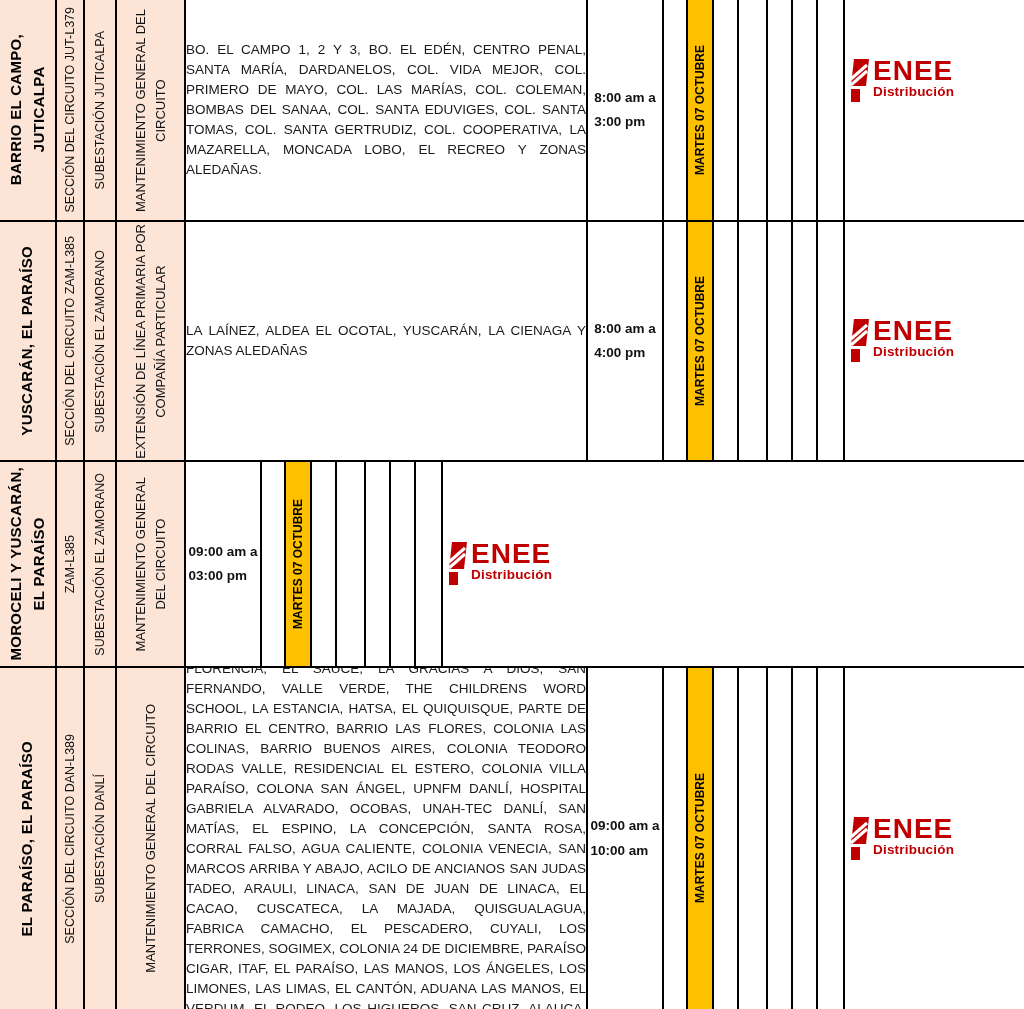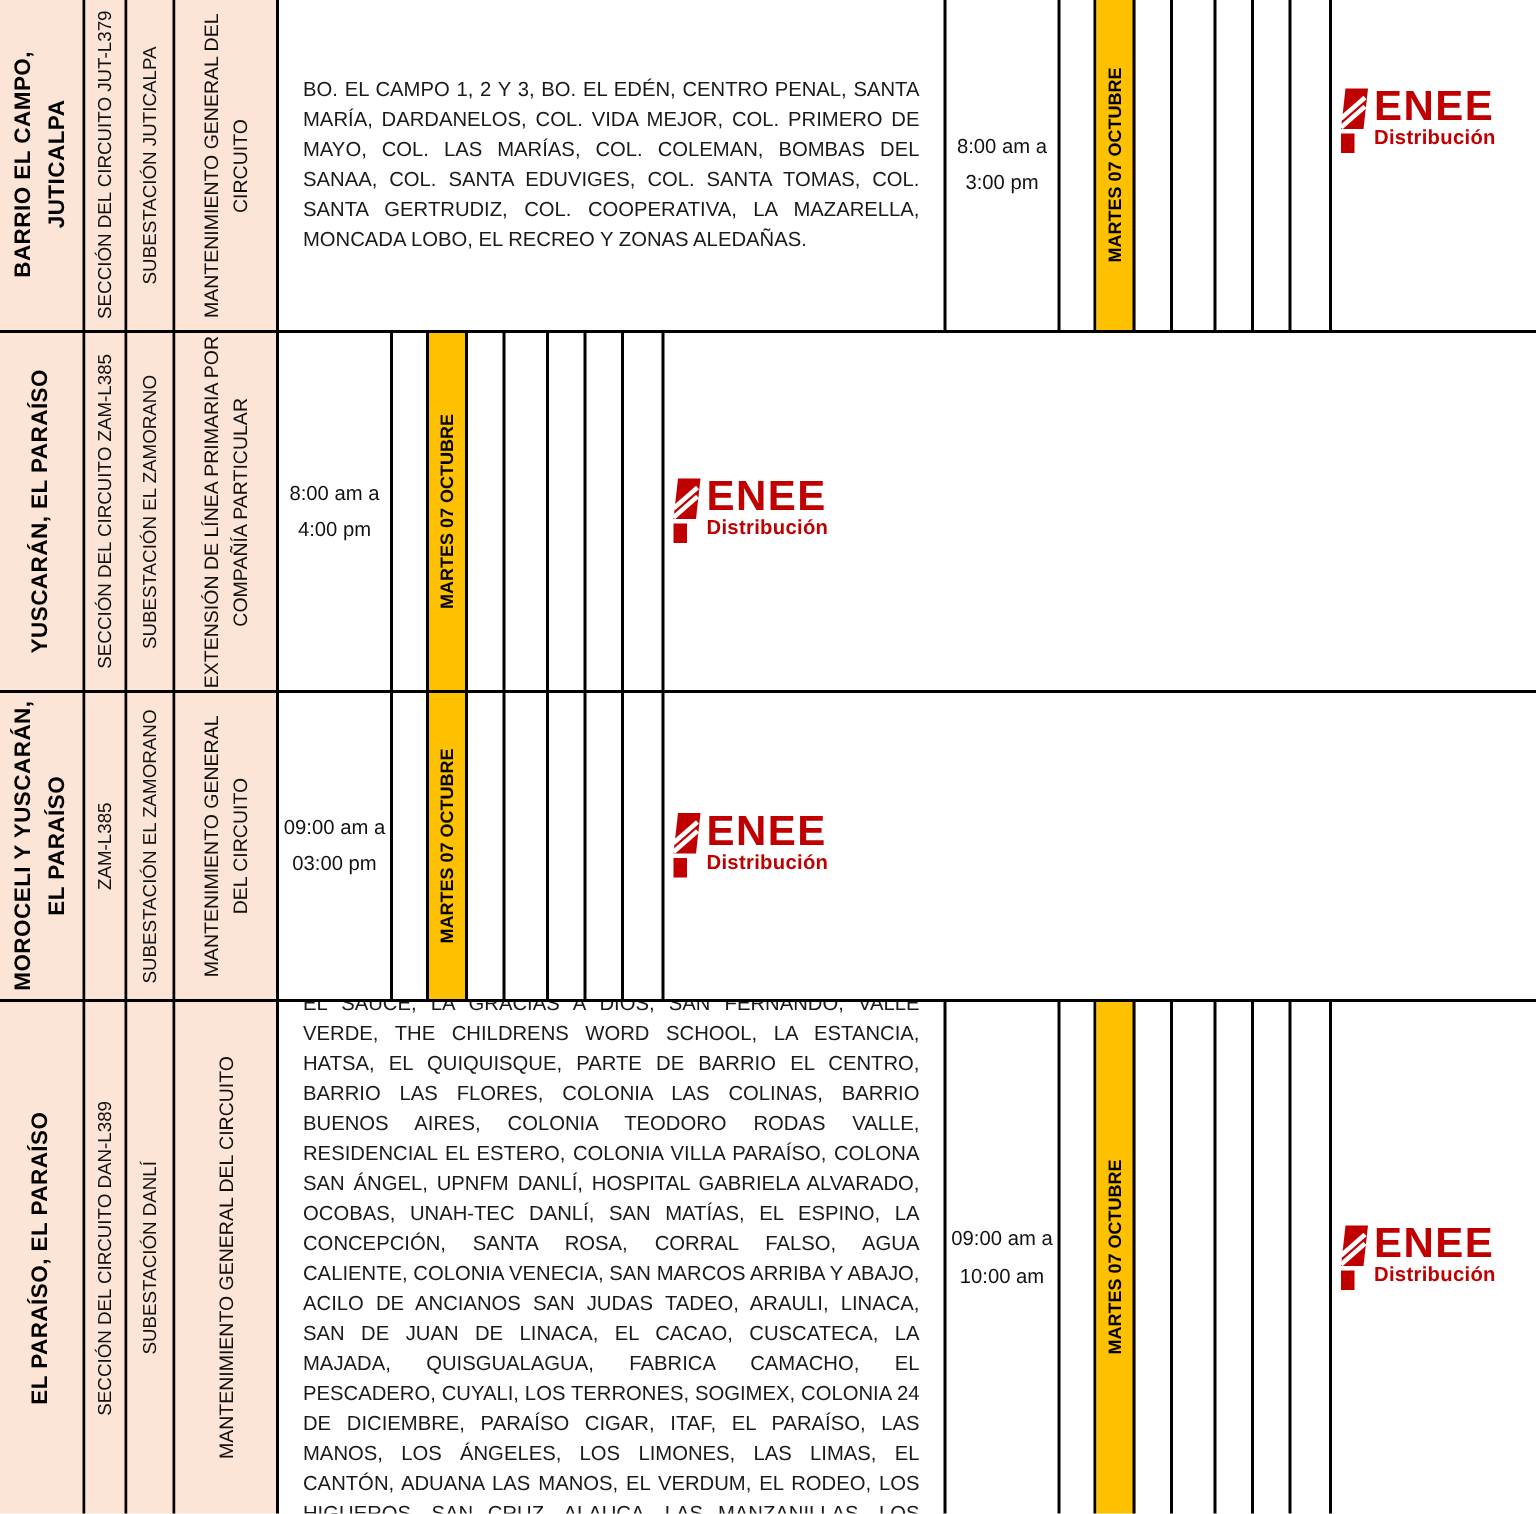--- a/index.html
+++ b/index.html
@@ -12,42 +12,42 @@
           align-items:center; justify-content:center; overflow:hidden; }
   .row-1 { height:222px; } .row-2 { height:240px; }
   .row-3 { height:206px; } .row-4 { height:341px; }
   .row > .cell { height:auto; align-self:stretch; }
 
   
   .c-loc     { width:57px;  background:#fce4d6; }
   .c-circuit { width:28px;  background:#fce4d6; }
   .c-sub     { width:32px;  background:#fce4d6; }
   .c-work    { width:69px;  background:#fce4d6; }
-  .c-desc    { width:445px; padding:4px 16px; }
+  .c-desc    { width:402px; padding:4px 0; }
   .c-time    { width:76px;  }
   .c-gap-a   { width:24px;  }
   .c-date    { width:26px;  background:#ffc000; }
   .c-gap-b   { width:25px;  }
   .c-gap-c   { width:29px;  }
   .c-gap-d   { width:25px;  }
   .c-gap-e   { width:25px;  }
   .c-gap-f   { width:27px;  }
   .c-logo    { width:110px; border-right:none; position:relative; }
 
   .vtext { writing-mode:vertical-rl; transform:rotate(180deg);
            white-space:pre-line; text-align:center; max-height:100%;
            line-height:1.5; color:#111; }
   .c-loc .vtext  { font-weight:bold; font-size:15px; letter-spacing:.3px; color:#000; }
   .c-circuit .vtext { font-size:12.5px; white-space:nowrap; }
   .c-sub .vtext  { font-size:12.5px; white-space:nowrap; }
   .c-work .vtext { font-size:13px; }
   .c-date .vtext { font-weight:bold; font-size:12px; white-space:nowrap; color:#000; }
 
   .areas { font-size:13.5px; line-height:20px; text-align:justify; color:#1a1a1a; width:100%; }
-  .time  { font-weight:normal; font-size:13.5px; line-height:1.8; text-align:center;
+  .time  { font-weight:bold; font-size:13.5px; line-height:1.8; text-align:left;
            white-space:pre-line; color:#111; }
 
   .logo { position:absolute; left:5px; top:50%; transform:translateY(-50%);
           display:flex; align-items:flex-start; width:150px; }
   .row-1 .logo { top:58px; transform:none; }
   .logo-mark { flex:0 0 auto; margin-right:1px; }
   .logo-brand { font-weight:bold; font-size:28px; line-height:25px;
                 color:#c00000; letter-spacing:1px; }
   .logo-division { font-weight:bold; font-size:13.5px; color:#c00000;
                    margin-top:1px; letter-spacing:.2px; }
@@ -111,20 +111,23 @@
     <div class="cell c-circuit">
       <span class="vtext">SECCIÓN DEL CIRCUITO ZAM-L385</span>
       </div>
     <div class="cell c-sub">
       <span class="vtext">SUBESTACIÓN EL ZAMORANO</span>
       </div>
     <div class="cell c-work">
       <span class="vtext">EXTENSIÓN DE LÍNEA PRIMARIA POR
 COMPAÑÍA PARTICULAR</span>
       </div>
+    <div class="cell c-desc">
+      <p class="areas">LA LAÍNEZ, ALDEA EL OCOTAL, YUSCARÁN, LA CIENAGA Y ZONAS ALEDAÑAS</p>
+      </div>
     <div class="cell c-time">
       <div class="time">8:00 am a
 4:00 pm</div>
       </div>
     <div class="cell c-gap-a"></div>
     <div class="cell c-date">
       <span class="vtext">MARTES 07 OCTUBRE</span>
       </div>
     <div class="cell c-gap-b"></div>
     <div class="cell c-gap-c"></div>

